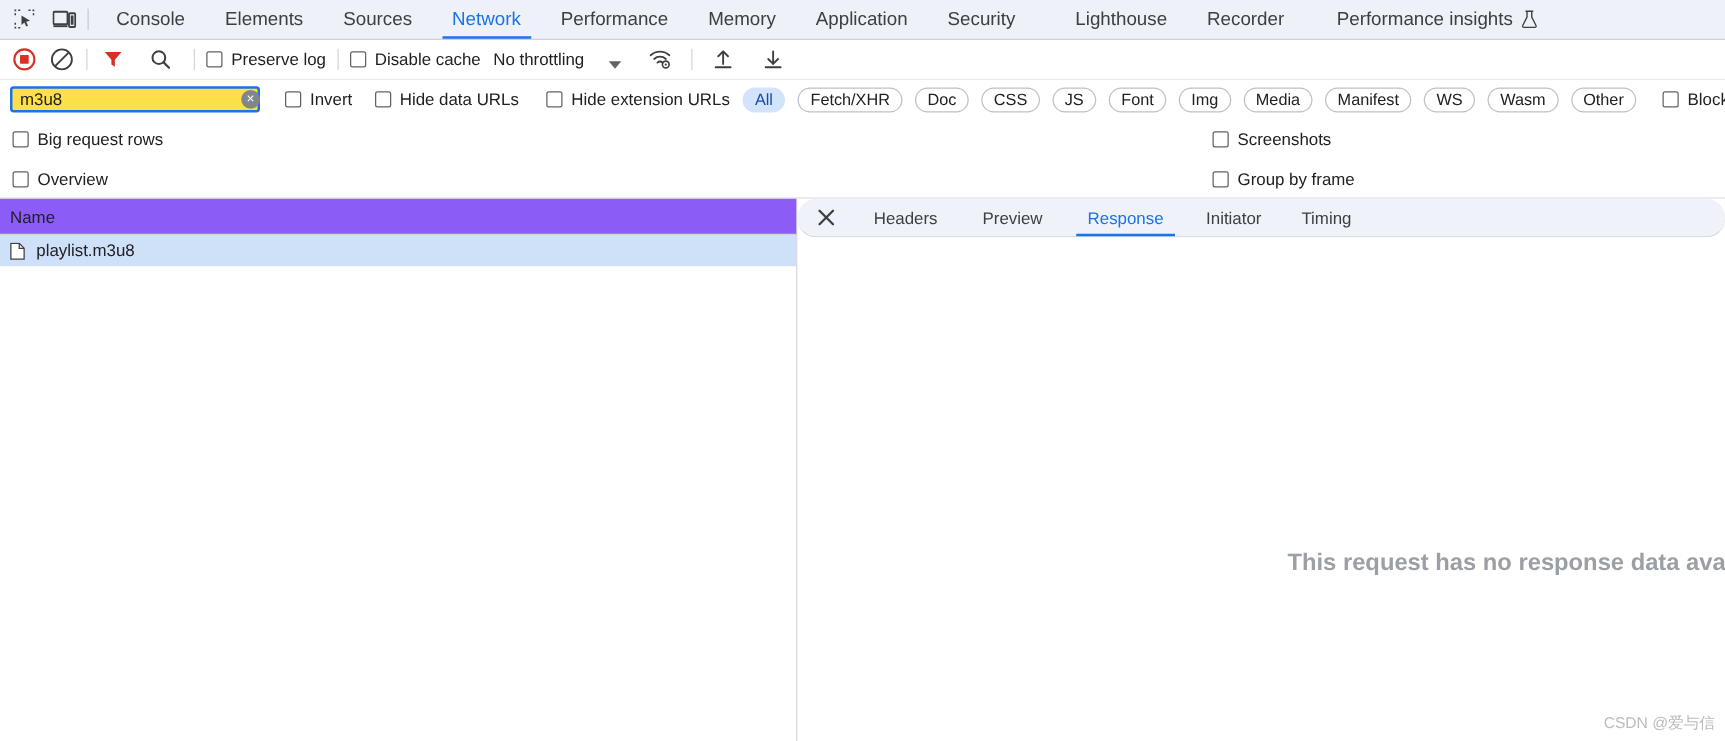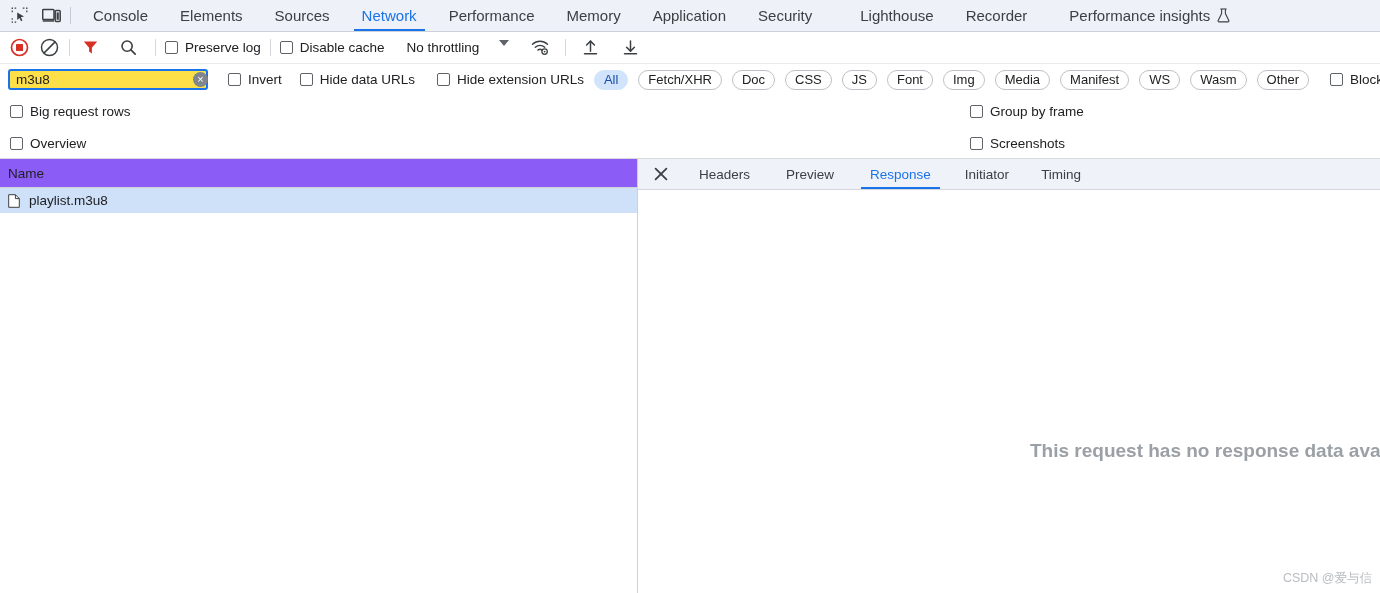--- a/index.html
+++ b/index.html
@@ -65,22 +65,22 @@
   .cbox {
     width: 13px; height: 13px;
     border: 1px solid #5f6368;
     border-radius: 2px;
     background: #fff;
     flex: 0 0 13px;
   }
   .cblabel { font-size: 13.5px; color: #202124; }
   .throttle {
     font-size: 13.5px; color: #202124;
-    display: inline-flex; align-items: flex-start;
-    cursor: pointer; margin-left: 22px;
+    display: inline-flex; align-items: flex-end;
+    cursor: pointer; margin-left: 10px;
   }
   .caret {
     margin-left: 20px;
     width: 0; height: 0;
     border-left: 5px solid transparent;
     border-right: 5px solid transparent;
     border-top: 6px solid #5f6368;
   }
 
   
@@ -184,20 +184,21 @@
     background: #fff;
     min-height: 0;
     position: relative;
   }
   .detail-tabs {
     height: 31px; flex: 0 0 31px;
     background: #eff2f9;
     display: flex; align-items: stretch;
     border-bottom: 1px solid #d3d6dd;
     padding-left: 8px;
+    border-radius: 15px;
   }
   .closebtn {
     width: 30px;
     display: flex; align-items: center; justify-content: center;
     cursor: pointer;
   }
   .dtab {
     padding: 0 13px;
     display: flex; align-items: center;
     font-size: 13.5px;
@@ -420,27 +421,27 @@
         <label class="cbwrap">
           <span class="cbox"></span>
           <span class="cblabel">Overview</span>
         </label>
       </div>
     </div>
     <div class="set-right">
       <div class="set-row">
         <label class="cbwrap">
           <span class="cbox"></span>
-          <span class="cblabel">Group by frame</span>
+          <span class="cblabel">Screenshots</span>
         </label>
       </div>
       <div class="set-row">
         <label class="cbwrap">
           <span class="cbox"></span>
-          <span class="cblabel">Screenshots</span>
+          <span class="cblabel">Group by frame</span>
         </label>
       </div>
     </div>
   </div>
 
   <div class="panes">
 
     <div class="left-pane">
       <div class="col-header">
         <span>Name</span>

